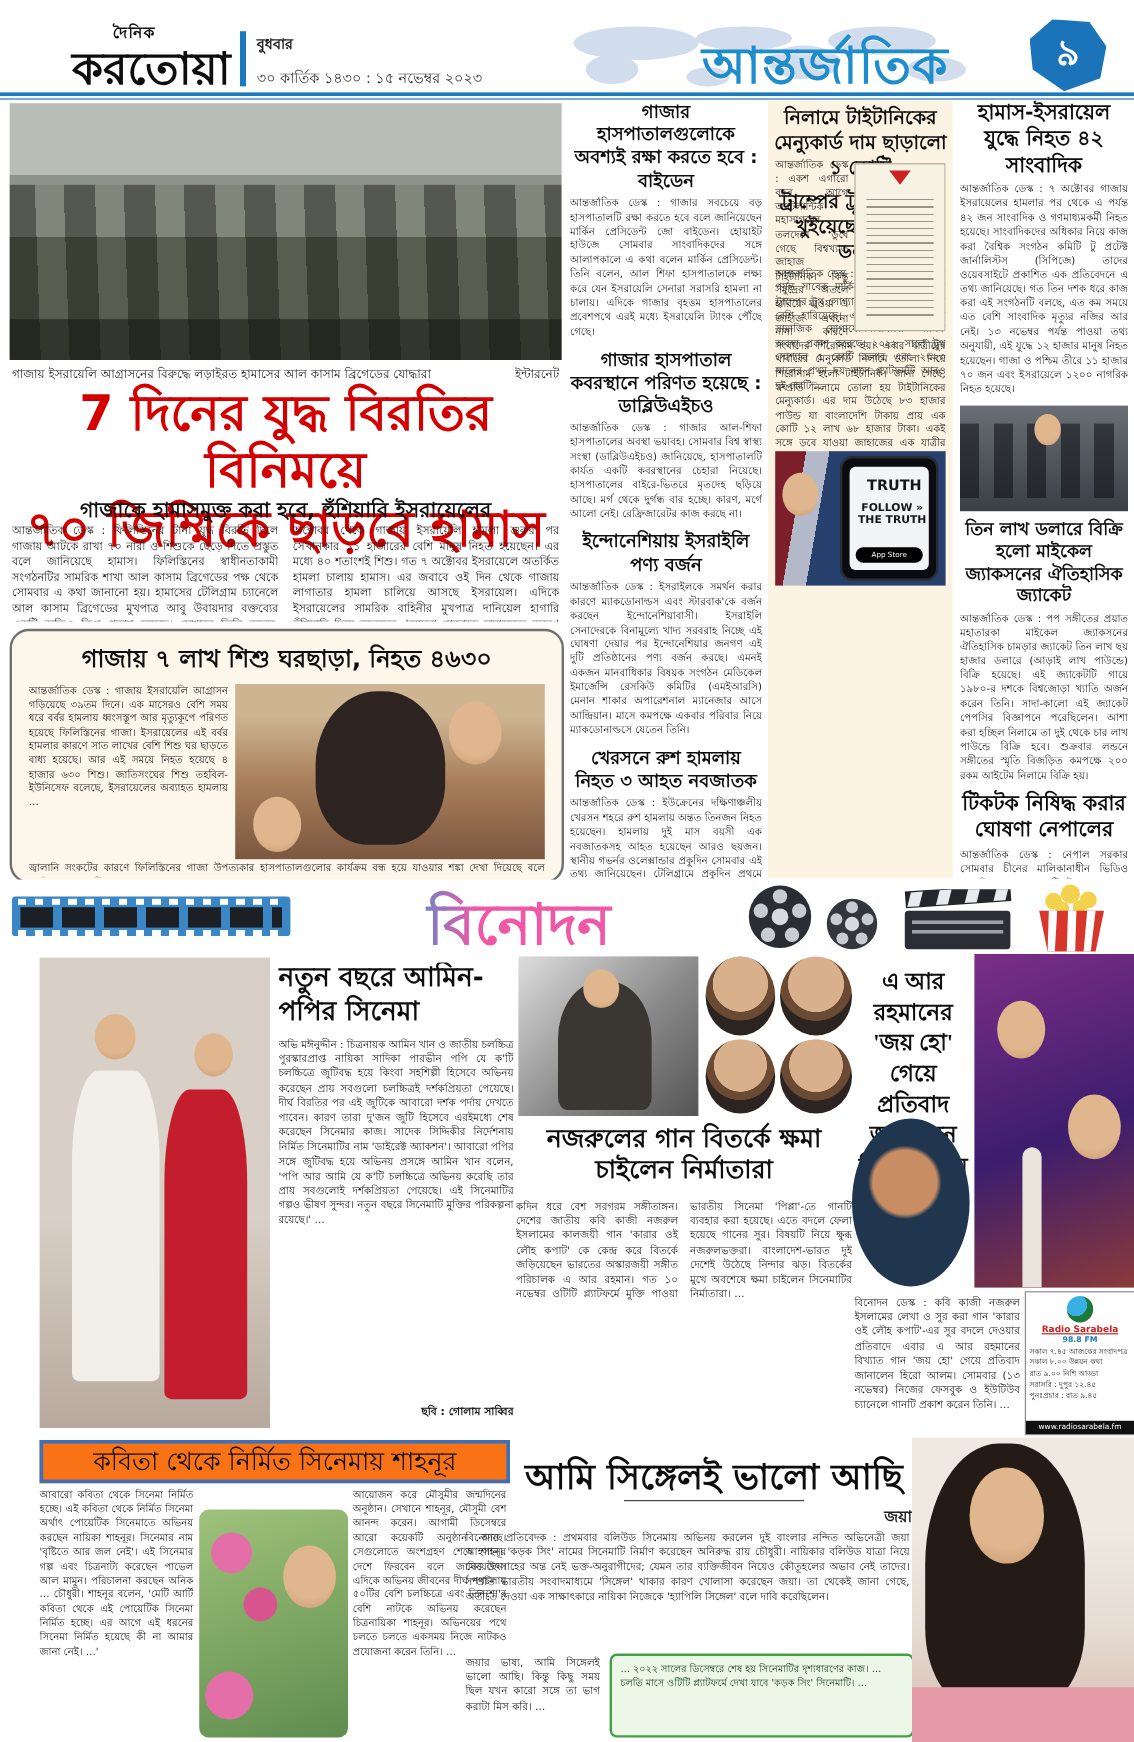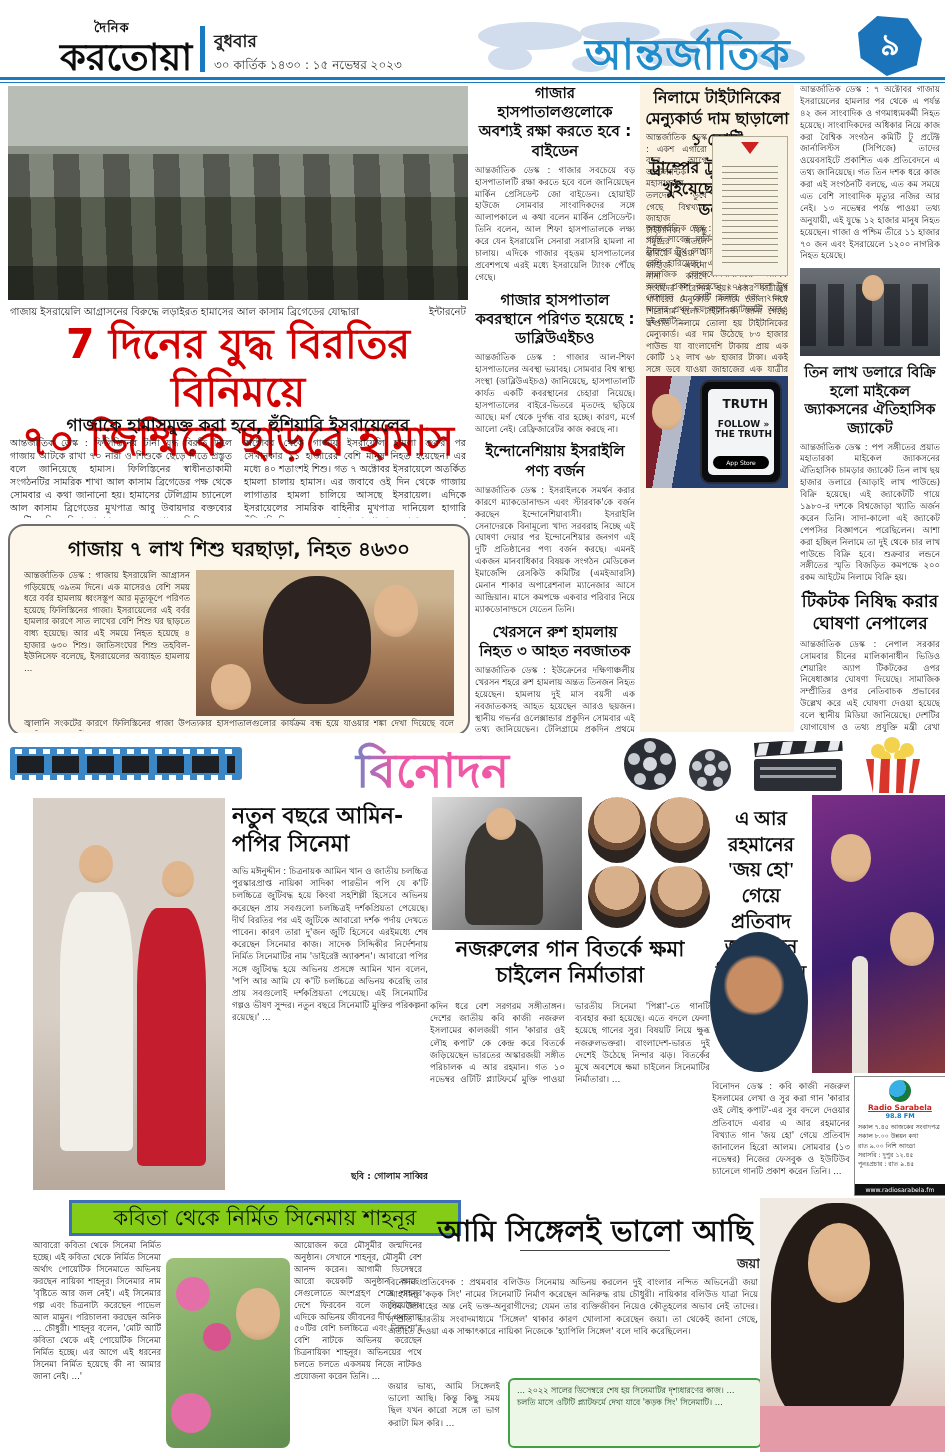--- a/index.html
+++ b/index.html
@@ -8,21 +8,21 @@
   .jt{text-align:justify;text-justify:inter-word;}
   .ovh{overflow:hidden;}
   .photo{overflow:hidden;position:absolute;}
   p{margin:0;}
   h1,h2,h3{margin:0;font-weight:bold;}
 
   
   .logo-small{font-size:13px;font-weight:bold;color:#111;letter-spacing:1px;margin-left:34px;}
   .logo-main{font-size:37px;font-weight:900;color:#0d0d0d;line-height:1.0;}
   .mast-divider{width:5px;background:#1a7abf;}
-  .day{font-size:17px;color:#222;font-weight:bold;}
+  .day{font-size:12px;color:#222;font-weight:bold;}
   .date{font-size:12px;color:#333;margin-top:4px;}
   .section-title{font-size:42px;font-weight:900;color:#1f8ccc;text-shadow:0 1px 0 #fff;letter-spacing:1px;}
   .page-badge{width:64px;height:60px;background:#1b74ba;clip-path:polygon(30% 0,78% 4%,100% 38%,92% 82%,45% 100%,4% 70%,0 28%);color:#fff;font-size:30px;font-weight:bold;text-align:center;line-height:58px;}
   .blue-rule{background:#1a7abf;}
 
   
   .capt{font-size:10px;color:#222;}
   .lead-head{font-size:41px;line-height:1.18;color:#d40000;font-weight:900;text-align:center;}
   .lead-sub{font-size:17px;font-weight:bold;color:#111;text-align:center;}
   .lead-body{font-size:9.3px;line-height:1.4;color:#1a1a1a;}
@@ -59,21 +59,21 @@
   .naz-h{font-size:21px;line-height:1.25;text-align:center;color:#0d0d0d;}
   .hero-h{font-size:19px;line-height:1.35;text-align:center;color:#0d0d0d;font-weight:900;font-family:Liberation Serif, serif;}
   .radio{border:1px solid #8a8a8a;background:#fff;}
   .radio .brand{font-size:7.5px;font-weight:bold;color:#c22;text-align:center;text-decoration:underline;}
   .radio .freq{font-size:6.5px;font-weight:bold;color:#1a7abf;text-align:center;}
   .radio .sched{font-size:6.2px;color:#222;line-height:1.5;padding:2px 3px;}
   .radio .urlbar{position:absolute;left:0;right:0;bottom:0;height:11px;background:#111;color:#fff;font-size:6.2px;text-align:center;line-height:11px;}
   .radio-logo{width:22px;height:22px;border-radius:50%;background:radial-gradient(circle at 35% 35%,#39b0e5 0 45%,#1a7a3c 46% 75%,#c81e2e 76%);margin:3px auto 1px;}
 
   
-  .sh-box{border:3px solid #3f6fb5;background:#84cc16;margin-left:36px;}
+  .sh-box{border:3px solid #3f6fb5;background:#f97316;}
   .sh-head{font-size:21px;text-align:center;line-height:30px;color:#0d0d0d;}
   .jaya-head{font-size:29px;font-weight:900;text-align:center;color:#0d0d0d;}
   .byline{font-size:13px;font-weight:bold;color:#222;text-align:right;padding-right:48px;}
   .green-box{border:2px solid #44a044;background:#edf7e7;border-radius:6px;font-size:8px;line-height:1.45;color:#143d14;padding:5px 7px;}
 
   .face{position:absolute;border-radius:50%;background:radial-gradient(circle at 50% 40%,#e0b68e 0 60%,#c99a70);}
 </style>
 </head>
 <body>
 
@@ -160,20 +160,21 @@
           <div class="truth2" style="padding-top:0;">THE TRUTH</div>
           <div class="appstore">App Store</div>
         </div>
       </div>
     </div>
     <h3 class="c4h" style="margin:8px 2px 2px;">ট্রাম্পের ট্রুথ সোশ্যাল খুইয়েছে ৭ কোটি ডলার</h3>
     <div class="small-body jt ovh" style="margin:2px 6px;height:170px;">আন্তর্জাতিক ডেস্ক : চালুর পর থেকে এখন পর্যন্ত সাবেক মার্কিন প্রেসিডেন্ট ডোনাল্ড ট্রাম্পের ট্রুথ সোশ্যাল সাত কোটি ডলারের বেশি হারিয়েছে। একটি ফাইলিং মেইনস সামাজিক যোগাযোগমাধ্যমটির আর্থিক অবস্থা প্রকাশ করেছে। ২০২২ সালে ট্রুথ সোশ্যাল ৫ কোটি ডলার এবং ২০২৩ সালের প্রথম ছয় মাসে প্ল্যাটফর্মটি আরও দুই কোটি …</div>
   </div>
 
   <div class="abs ovh" style="left:800px;top:84px;width:140px;height:648px;">
+    <h3 class="c3h" style="margin-top:0;font-size:17px;">হামাস-ইসরায়েল যুদ্ধে নিহত ৪২ সাংবাদিক</h3>
     <p class="c3b">আন্তর্জাতিক ডেস্ক : ৭ অক্টোবর গাজায় ইসরায়েলের হামলার পর থেকে এ পর্যন্ত ৪২ জন সাংবাদিক ও গণমাধ্যমকর্মী নিহত হয়েছে। সাংবাদিকদের অধিকার নিয়ে কাজ করা বৈশ্বিক সংগঠন কমিটি টু প্রটেক্ট জার্নালিস্টস (সিপিজে) তাদের ওয়েবসাইটে প্রকাশিত এক প্রতিবেদনে এ তথ্য জানিয়েছে। গত তিন দশক ধরে কাজ করা এই সংগঠনটি বলছে, এত কম সময়ে এত বেশি সাংবাদিক মৃত্যুর নজির আর নেই। ১৩ নভেম্বর পর্যন্ত পাওয়া তথ্য অনুযায়ী, এই যুদ্ধে ১২ হাজার মানুষ নিহত হয়েছেন। গাজা ও পশ্চিম তীরে ১১ হাজার ৭০ জন এবং ইসরায়েলে ১২০০ নাগরিক নিহত হয়েছে।</p>
     <div class="photo" style="position:relative;width:140px;height:88px;background:linear-gradient(180deg,#6a6f76,#3a3e45);">
       <div class="abs" style="left:0;top:18%;width:100%;height:70%;background:repeating-linear-gradient(90deg,rgba(12,14,18,.55) 0 16px,transparent 16px 28px);"></div>
       <div class="face" style="left:44%;top:8%;width:22px;height:26px;"></div>
     </div>
     <h3 class="c3h" style="font-size:14.5px;">তিন লাখ ডলারে বিক্রি হলো মাইকেল জ্যাকসনের ঐতিহাসিক জ্যাকেট</h3>
     <p class="c3b">আন্তর্জাতিক ডেস্ক : পপ সঙ্গীতের প্রয়াত মহাতারকা মাইকেল জ্যাকসনের ঐতিহাসিক চামড়ার জ্যাকেট তিন লাখ ছয় হাজার ডলারে (আড়াই লাখ পাউন্ডে) বিক্রি হয়েছে। এই জ্যাকেটটি গায়ে ১৯৮০-র দশকে বিশ্বজোড়া খ্যাতি অর্জন করেন তিনি। সাদা-কালো এই জ্যাকেট পেপসির বিজ্ঞাপনে পরেছিলেন। আশা করা হচ্ছিল নিলামে তা দুই থেকে চার লাখ পাউন্ডে বিক্রি হবে। শুক্রবার লন্ডনে সঙ্গীতের স্মৃতি বিজড়িত কমপক্ষে ২০০ রকম আইটেম নিলামে বিক্রি হয়।</p>
     <h3 class="c3h" style="font-size:17px;">টিকটক নিষিদ্ধ করার ঘোষণা নেপালের</h3>
     <p class="c3b">আন্তর্জাতিক ডেস্ক : নেপাল সরকার সোমবার চীনের মালিকানাধীন ভিডিও শেয়ারিং অ্যাপ টিকটকের ওপর নিষেধাজ্ঞার ঘোষণা দিয়েছে। সামাজিক সম্প্রীতির ওপর নেতিবাচক প্রভাবের উল্লেখ করে এই ঘোষণা দেওয়া হয়েছে বলে স্থানীয় মিডিয়া জানিয়েছে। দেশটির যোগাযোগ ও তথ্য প্রযুক্তি মন্ত্রী রেখা শর্মার বরাত দিয়ে কাঠমান্ডু পোস্ট জানিয়েছে, টিকটক নিষিদ্ধ করার সিদ্ধান্তটি সাম্প্রতিক মন্ত্রিসভার বৈঠকে নেওয়া হয়েছিল। রেখা শর্মা সরকারের মুখপাত্রও। তিনি বলেছেন, কবে এই সিদ্ধান্ত কার্যকর করা হবে তা এখনও নিশ্চিত করা হয়নি।</p>
   </div>

